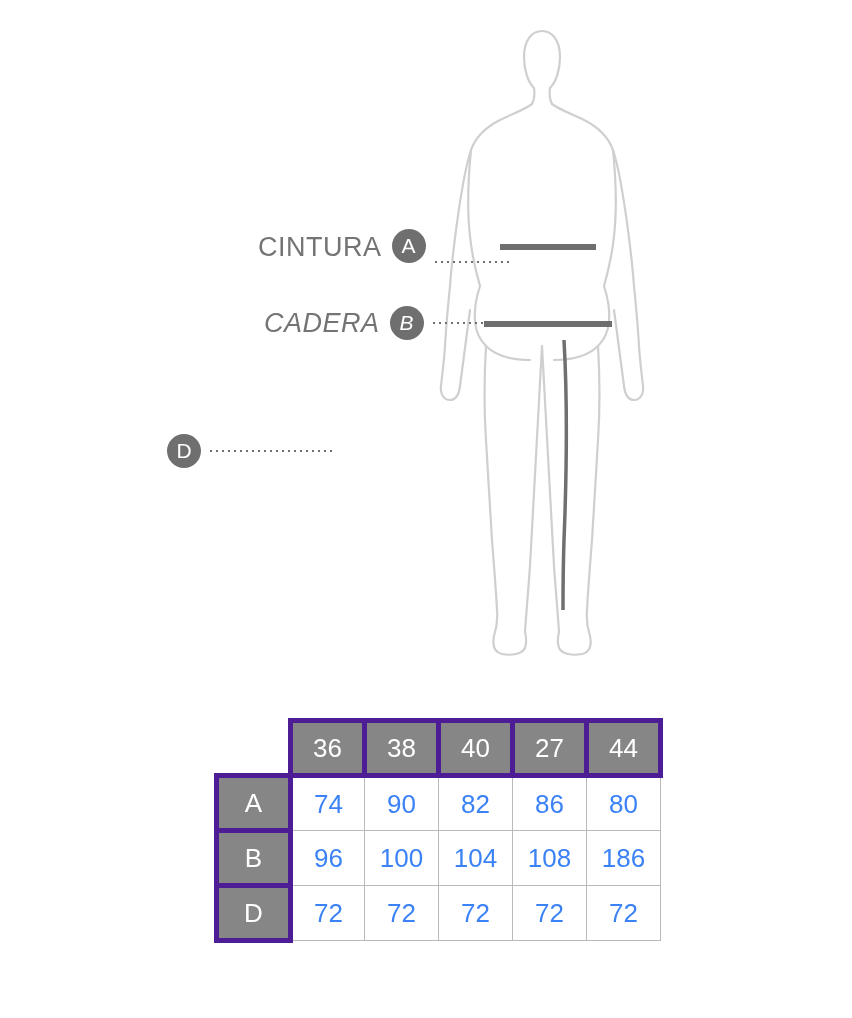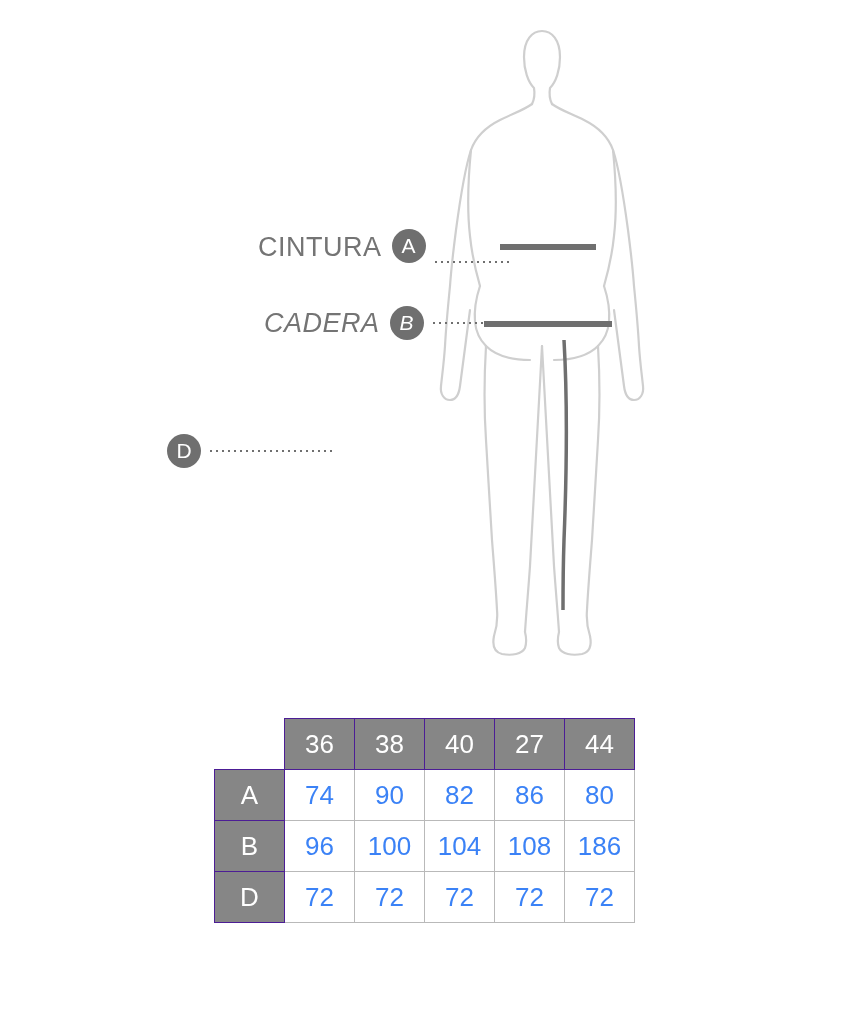--- a/index.html
+++ b/index.html
@@ -78,21 +78,21 @@
     top: 718px;
     border-collapse: collapse;
   }
   #size-table td, #size-table th {
     width: 69px;
     height: 50px;
     text-align: center;
     vertical-align: middle;
     font-size: 26px;
     font-weight: normal;
-    border: 1px solid #4c1d95;
+    border: 5px solid #4c1d95;
     padding: 0;
   }
   #size-table .corner {
     background: #ffffff;
     border: none;
   }
   #size-table .head {
     background: #868686;
     color: #ffffff;
   }

